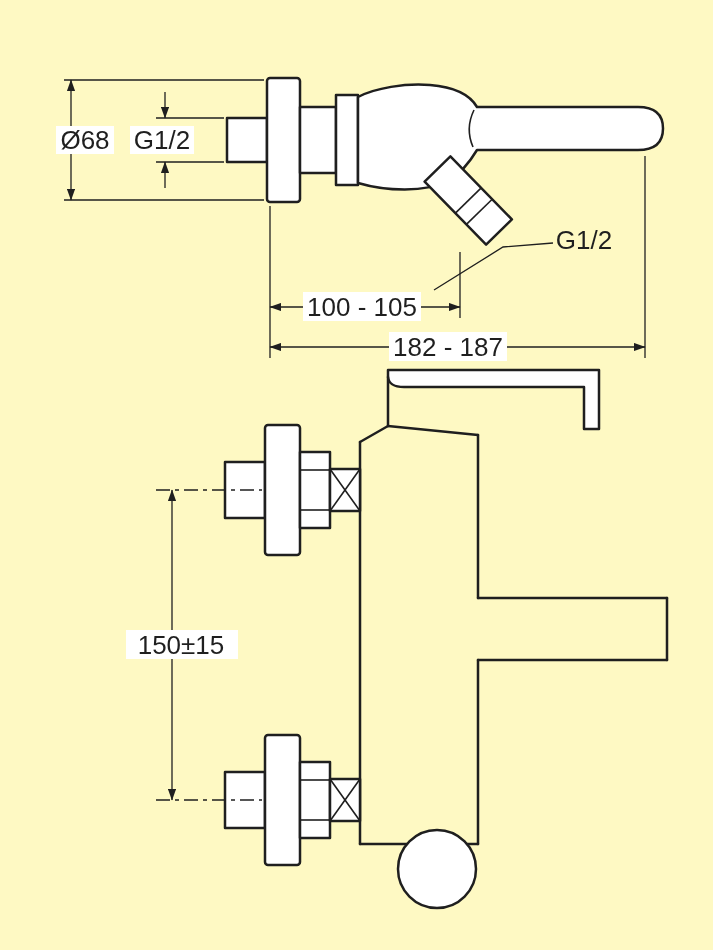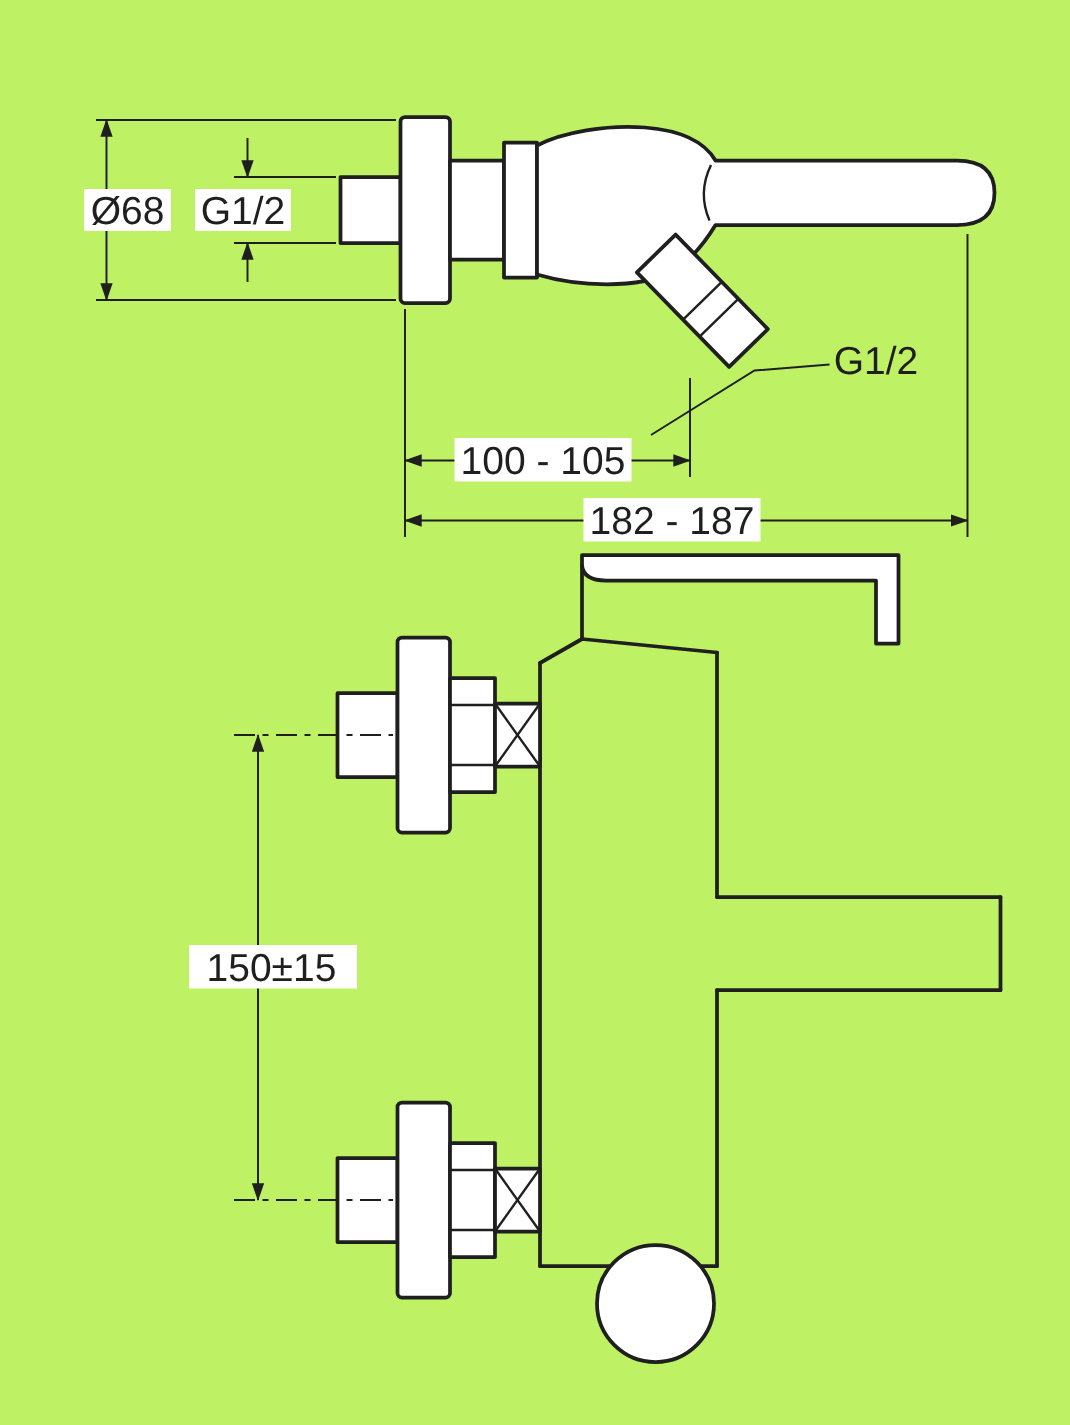--- a/index.html
+++ b/index.html
@@ -1,19 +1,19 @@
 <!DOCTYPE html>
 <html><head>
 <meta charset="utf-8">
 <style>
   html,body{margin:0;padding:0;background:#ffffff;}
   .canvas{
     position:relative;
     width:713px;height:950px;
-    background:#bef264;
+    background:#fef9c3;
     font-family:"Liberation Sans", sans-serif;
     overflow:hidden;
   }
   svg{display:block;}
   .outline{fill:#ffffff;stroke:#1f1f1f;stroke-width:2.5;stroke-linejoin:round;}
   .outline-nofill{fill:none;stroke:#1f1f1f;stroke-width:2.5;stroke-linejoin:round;stroke-linecap:round;}
   .detail{fill:none;stroke:#1f1f1f;stroke-width:1.6;}
   .thin{fill:none;stroke:#1f1f1f;stroke-width:1.3;}
   .dash{fill:none;stroke:#1f1f1f;stroke-width:1.3;stroke-dasharray:14 5 4 5;}
   .labelbox{fill:#ffffff;stroke:none;}

